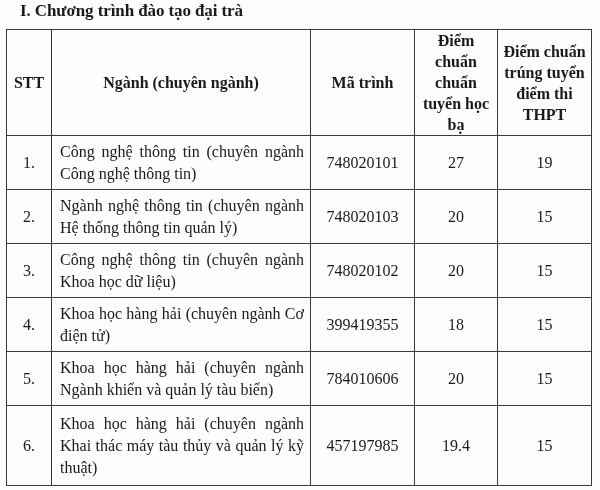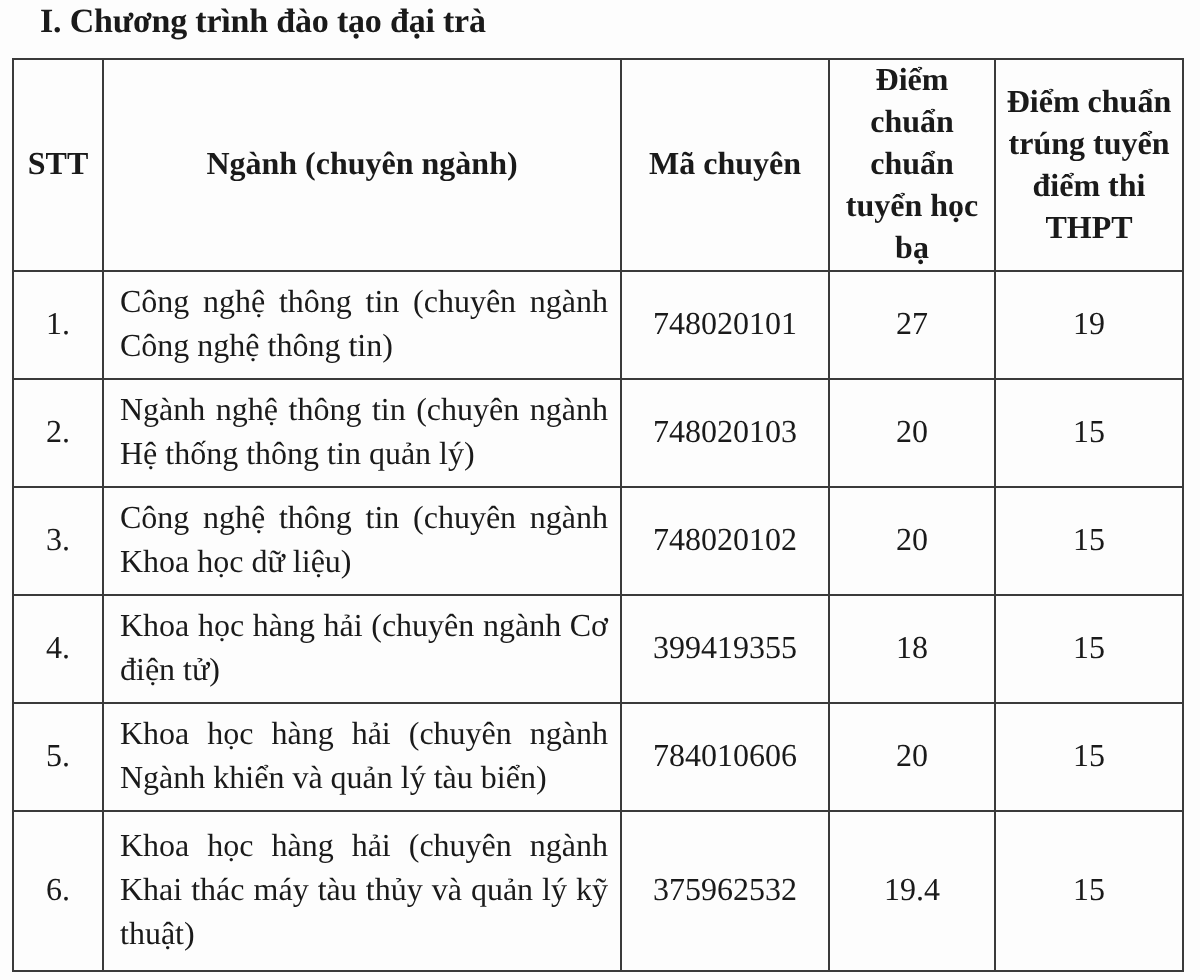--- a/index.html
+++ b/index.html
@@ -25,21 +25,21 @@
     <col style="width:45px">
     <col style="width:259px">
     <col style="width:104px">
     <col style="width:83px">
     <col style="width:94px">
   </colgroup>
   <thead>
     <tr>
       <th>STT</th>
       <th>Ngành (chuyên ngành)</th>
-      <th>Mã chuyên</th>
+      <th>Mã trình</th>
       <th style="padding:0 4px">Điểm chuẩn chuẩn tuyển học bạ</th>
       <th style="padding:0 2px">Điểm chuẩn trúng tuyển điểm thi THPT</th>
     </tr>
   </thead>
   <tbody>
     <tr class="r2">
       <td class="stt">1.</td>
       <td class="name">Công nghệ thông tin (chuyên ngành Công nghệ thông tin)</td>
       <td class="code">748020101</td>
       <td class="num">27</td>
@@ -69,18 +69,18 @@
     <tr class="r2">
       <td class="stt">5.</td>
       <td class="name">Khoa học hàng hải (chuyên ngành Ngành khiển và quản lý tàu biển)</td>
       <td class="code">784010606</td>
       <td class="num">20</td>
       <td class="num">15</td>
     </tr>
     <tr class="r3">
       <td class="stt">6.</td>
       <td class="name">Khoa học hàng hải (chuyên ngành Khai thác máy tàu thủy và quản lý kỹ thuật)</td>
-      <td class="code">375962532</td>
+      <td class="code">457197985</td>
       <td class="num">19.4</td>
       <td class="num">15</td>
     </tr>
   </tbody>
 </table>
 
 </body></html>

